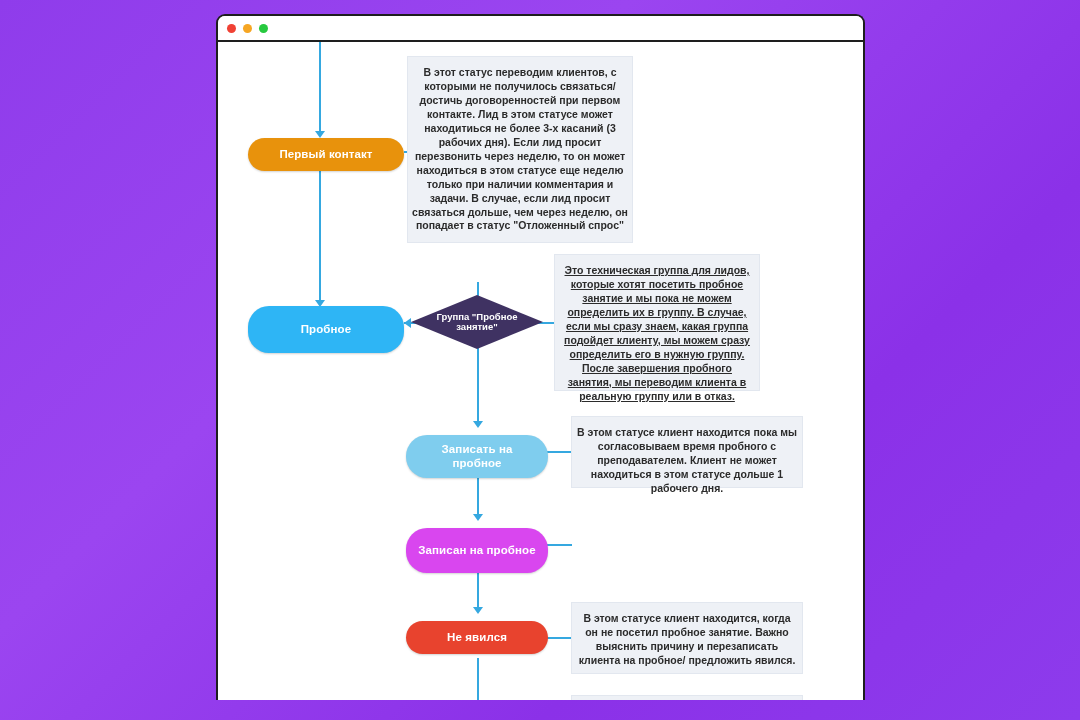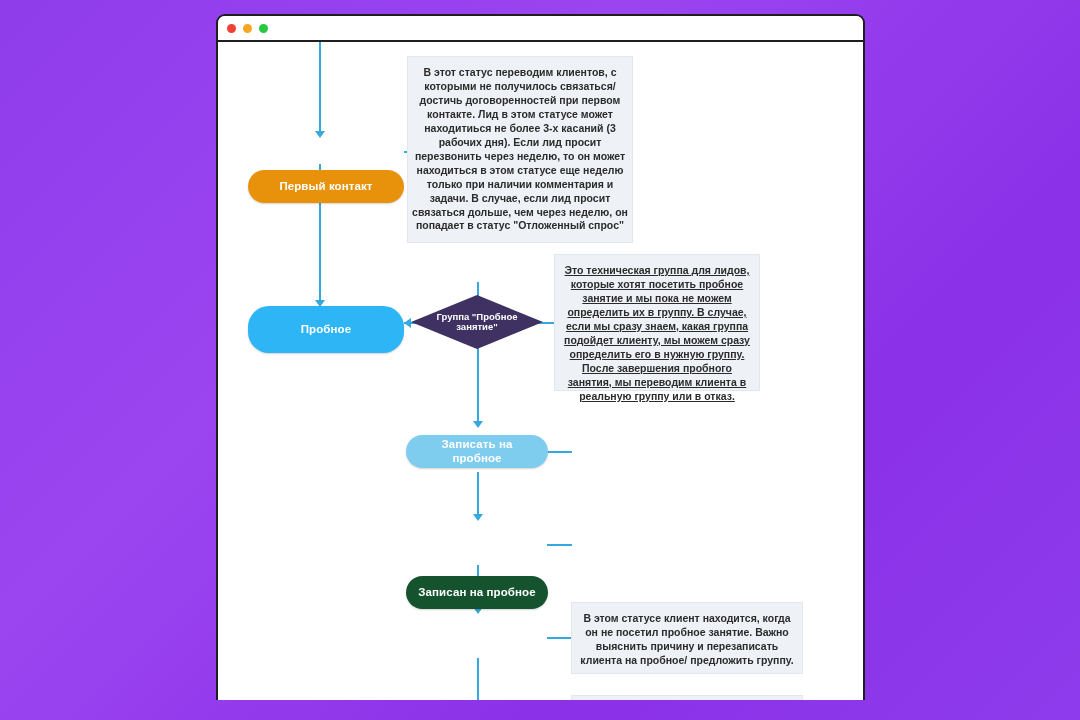--- a/index.html
+++ b/index.html
@@ -165,46 +165,50 @@
 
     <div class="hline" style="left:329px; top:502px; width:25px;"></div>
 
     <div class="vline" style="left:259px; top:523px; height:47px;"></div>
     <div class="arrow-down" style="left:255px; top:565px;"></div>
 
     <div class="hline" style="left:329px; top:595px; width:25px;"></div>
 
     <div class="vline" style="left:259px; top:616px; height:47px;"></div>
 
-    <div class="node" style="left:30px; top:96px; width:156px; height:33px; background:#e8920c;margin-top:32px;">
+    <div class="node" style="left:30px; top:96px; width:156px; height:33px; background:#e8920c;">
       <span>Первый контакт</span>
     </div>
 
     <div class="node" style="left:30px; top:264px; width:156px; height:47px; background:#2eb5f5;">
       <span>Пробное</span>
     </div>
 
     <div class="diamond" style="left:193px; top:253px; width:132px; height:54px;">
       <span class="diamond-shape"></span>
       <span class="diamond-label">Группа "Пробное занятие"</span>
     </div>
 
-    <div class="node" style="left:188px; top:393px; width:142px; height:33px; background:#7fcdee;">
+    <div class="node" style="left:188px; top:393px; width:142px; height:43px; background:#7fcdee;">
       <span>Записать на пробное</span>
     </div>
 
-    <div class="node" style="left:188px; top:486px; width:142px; height:33px; background:#14532d;margin-top:48px;">
+    <div class="node" style="left:188px; top:486px; width:142px; height:45px; background:#d946ef;">
       <span>Записан на пробное</span>
     </div>
 
+    <div class="node" style="left:188px; top:579px; width:142px; height:33px; background:#e8432e;">
+      <span>Не явился</span>
+    </div>
 
     <div class="desc" style="left:189px; top:14px; width:226px; height:187px;">В этот статус переводим клиентов, с которыми не получилось связаться/ достичь договоренностей при первом контакте. Лид в этом статусе может находитиься не более 3-х касаний (3 рабочих дня). Если лид просит перезвонить через неделю, то он может находиться в этом статусе еще неделю только при наличии комментария и задачи. В случае, если лид просит связаться дольше, чем через неделю, он попадает в статус "Отложенный спрос"</div>
 
     <div class="desc" style="left:336px; top:212px; width:206px; height:137px;text-decoration:underline;">Это техническая группа для лидов, которые хотят посетить пробное занятие и мы пока не можем определить их в группу. В случае, если мы сразу знаем, какая группа подойдет клиенту, мы можем сразу определить его в нужную группу. После завершения пробного занятия, мы переводим клиента в реальную группу или в отказ.</div>
 
-
-
-    <div class="desc" style="left:353px; top:560px; width:232px; height:72px;">В этом статусе клиент находится, когда он не посетил пробное занятие. Важно выяснить причину и перезаписать клиента на пробное/ предложить группу.</div>
+    <div class="desc" style="left:353px; top:374px; width:232px; height:72px;">В этом статусе клиент находится пока мы согласовываем время пробного с преподавателем. Клиент не может находиться в этом статусе дольше 1 рабочего дня.</div>
+
+
+    <div class="desc" style="left:353px; top:560px; width:232px; height:72px;">В этом статусе клиент находится, когда он не посетил пробное занятие. Важно выяснить причину и перезаписать клиента на пробное/ предложить явился.</div>
 
     <div class="desc" style="left:353px; top:653px; width:232px; height:72px;">Лид не может находиться в этом</div>
 
   </div>
 </div>
 
 </body></html>

